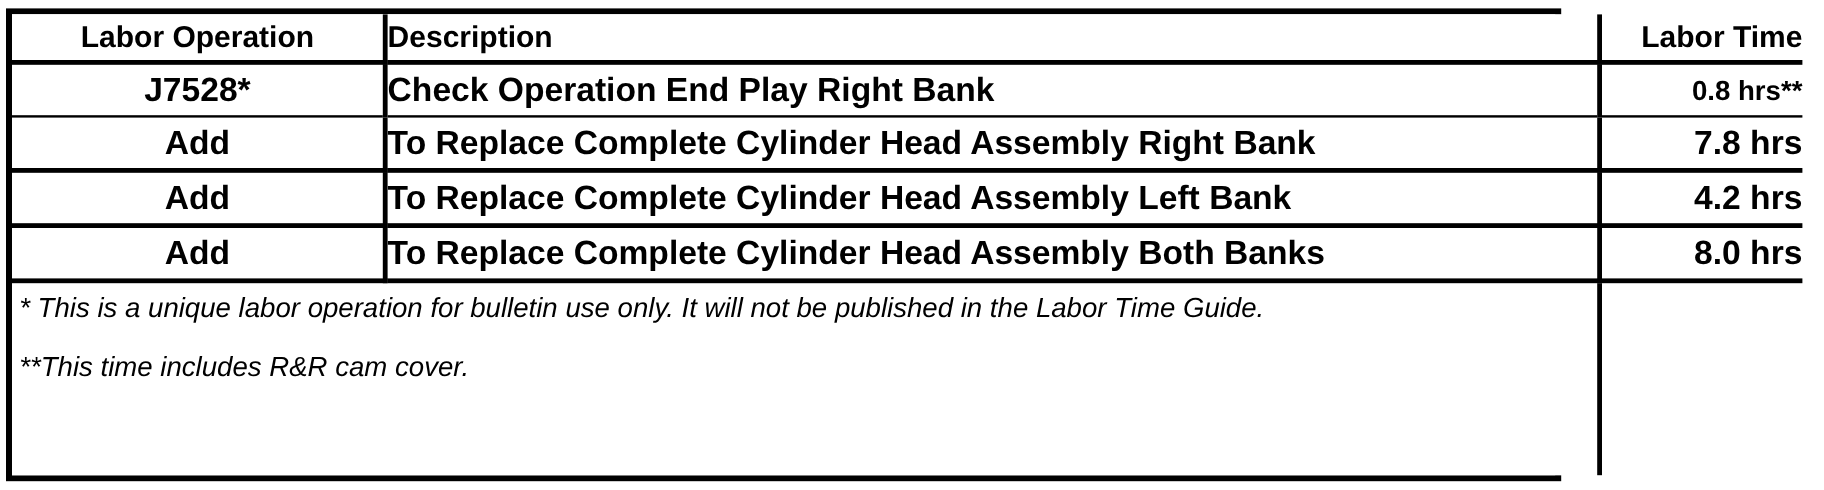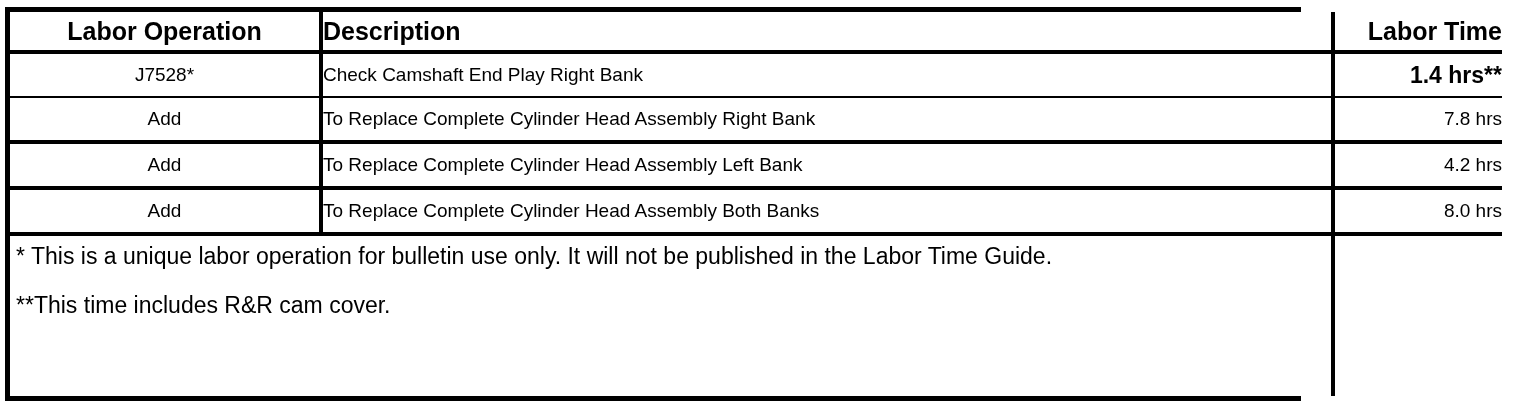--- a/index.html
+++ b/index.html
@@ -65,22 +65,22 @@
 
   tr.header-row > * {
     height: 38px;
     font-weight: bold;
     font-size: 25px;
     letter-spacing: 0px;
   }
 
   tr.data-row > * {
     height: 42px;
-    font-weight: normal;
-    font-size: 19px;
+    font-weight: bold;
+    font-size: 28px;
   }
 
   td.cell-op,
   th.head-op {
     text-align: center;
   }
 
   td.cell-desc,
   th.head-desc {
     text-align: left;
@@ -92,20 +92,21 @@
   }
 
   
   td.cell-time.strong-time {
     font-weight: bold;
     font-size: 23px;
   }
 
   tr.footnote-row > td {
     vertical-align: top;
+    font-style: italic;
   }
 
   td.footnote-cell {
     text-align: left;
     padding: 9px 4px 4px 6px;
     font-size: 23px;
     line-height: 1.0;
   }
 
   .footnote-line {
@@ -134,22 +135,22 @@
     <tbody>
 
       <tr class="header-row">
         <th class="head-op v-right-thick hr-thick-bottom">Labor Operation</th>
         <th class="head-desc v-right-thick hr-thick-bottom">Description</th>
         <th class="head-time hr-thick-bottom">Labor Time</th>
       </tr>
 
       <tr class="data-row">
         <td class="cell-op v-right-thick hr-thin-bottom">J7528*</td>
-        <td class="cell-desc v-right-thick hr-thin-bottom">Check Camshaft End Play Right Bank</td>
-        <td class="cell-time strong-time hr-thin-bottom">1.4 hrs**</td>
+        <td class="cell-desc v-right-thick hr-thin-bottom">Check Operation End Play Right Bank</td>
+        <td class="cell-time strong-time hr-thin-bottom">0.8 hrs**</td>
       </tr>
 
       <tr class="data-row">
         <td class="cell-op v-right-thick hr-thick-bottom">Add</td>
         <td class="cell-desc v-right-thick hr-thick-bottom">To Replace Complete Cylinder Head Assembly Right Bank</td>
         <td class="cell-time hr-thick-bottom">7.8 hrs</td>
       </tr>
 
 
       <tr class="data-row">

